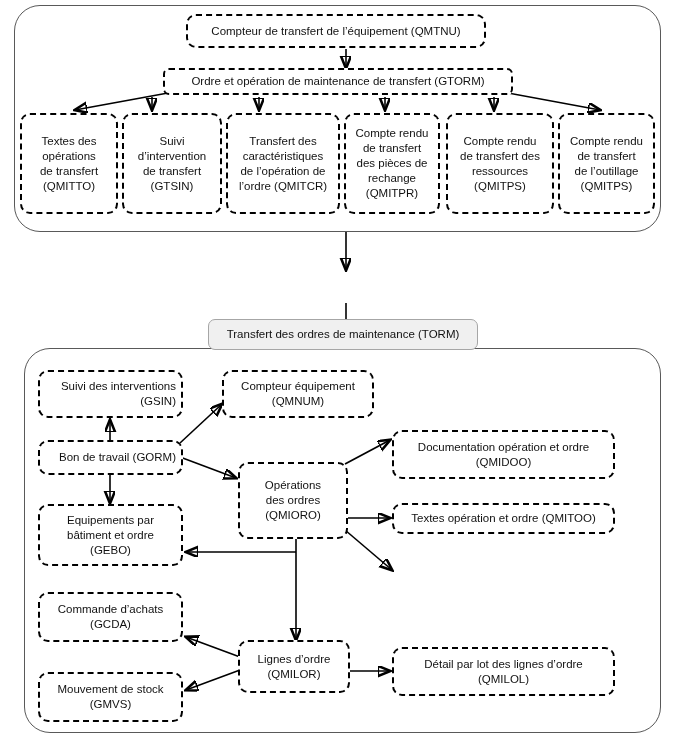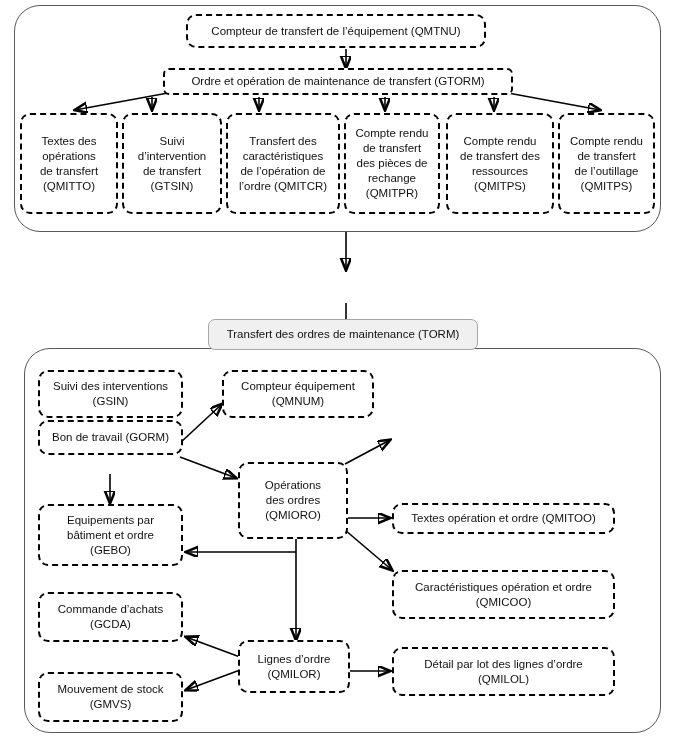--- a/index.html
+++ b/index.html
@@ -168,55 +168,55 @@
     <span class="txt">Compte rendu
 de transfert
 de l’outillage
 (<b>QMITPS</b>)</span>
   </div>
 
   <div class="node solid" style="left:208px; top:272px; width:270px; height:31px;margin-top:47px;">
     <span class="txt">Transfert des ordres de maintenance (<b>TORM</b>)</span>
   </div>
 
-  <div class="node" style="left:38px; top:370px; width:145px; height:48px;">
+  <div class="node" style="left:38px; top:370px; width:145px; height:48px;text-align:right;">
     <span class="txt">Suivi des interventions
 (<b>GSIN</b>)</span>
   </div>
 
   <div class="node" style="left:222px; top:370px; width:152px; height:48px;">
     <span class="txt">Compteur équipement
 (<b>QMNUM</b>)</span>
   </div>
 
-  <div class="node" style="left:38px; top:420px; width:145px; height:35px;">
+  <div class="node" style="left:38px; top:440px; width:145px; height:35px;text-align:right;">
     <span class="txt">Bon de travail (<b>GORM</b>)</span>
   </div>
 
   <div class="node" style="left:238px; top:462px; width:110px; height:77px;">
     <span class="txt">Opérations
 des ordres
 (<b>QMIORO</b>)</span>
   </div>
 
   <div class="node" style="left:38px; top:504px; width:145px; height:62px;">
     <span class="txt">Equipements par
 bâtiment et ordre
 (<b>GEBO</b>)</span>
   </div>
 
+  <div class="node" style="left:392px; top:430px; width:223px; height:49px;">
+    <span class="txt">Documentation opération et ordre
+(<b>QMIDOO</b>)</span>
+  </div>
 
   <div class="node" style="left:392px; top:503px; width:223px; height:31px;">
     <span class="txt">Textes opération et ordre (<b>QMITOO</b>)</span>
   </div>
 
-  <div class="node" style="left:392px; top:570px; width:223px; height:49px;">
-    <span class="txt">Caractéristiques opération et ordre
-(<b>QMICOO</b>)</span>
-  </div>
 
   <div class="node" style="left:38px; top:592px; width:145px; height:50px;">
     <span class="txt">Commande d’achats
 (<b>GCDA</b>)</span>
   </div>
 
   <div class="node" style="left:238px; top:640px; width:112px; height:53px;">
     <span class="txt">Lignes d’ordre
 (<b>QMILOR</b>)</span>
   </div>

